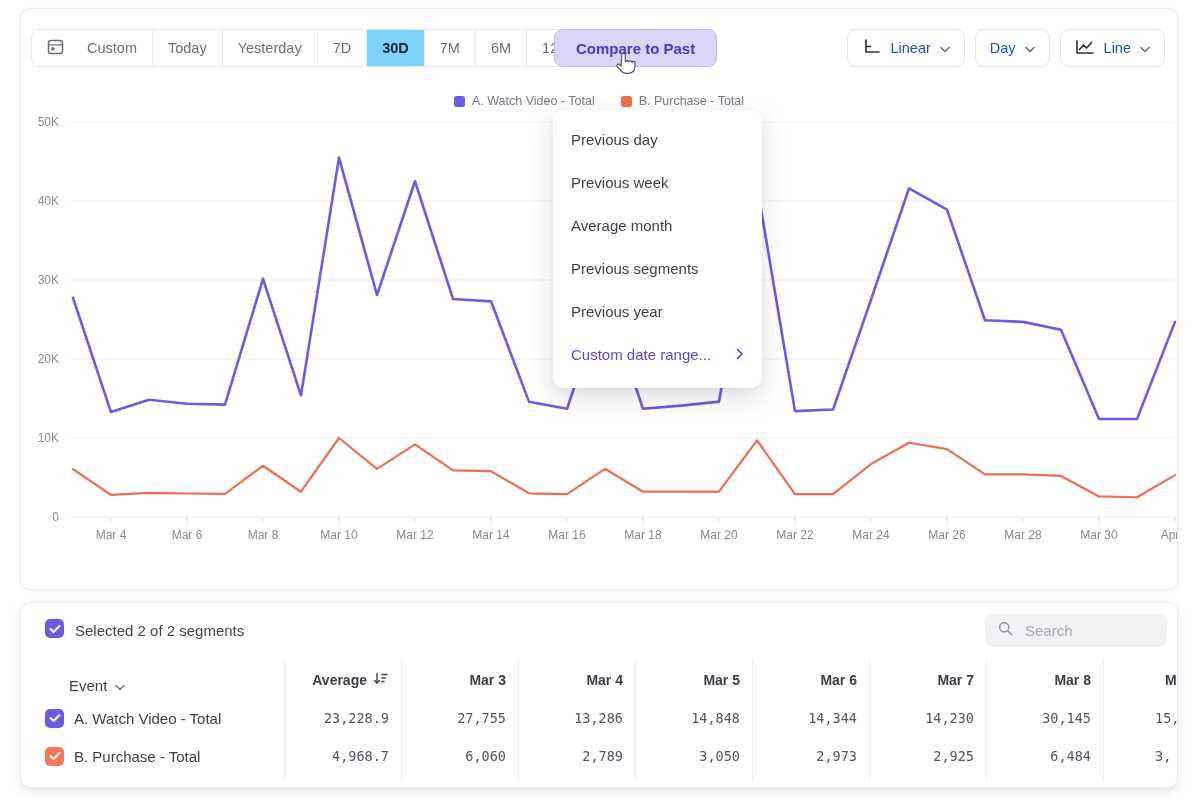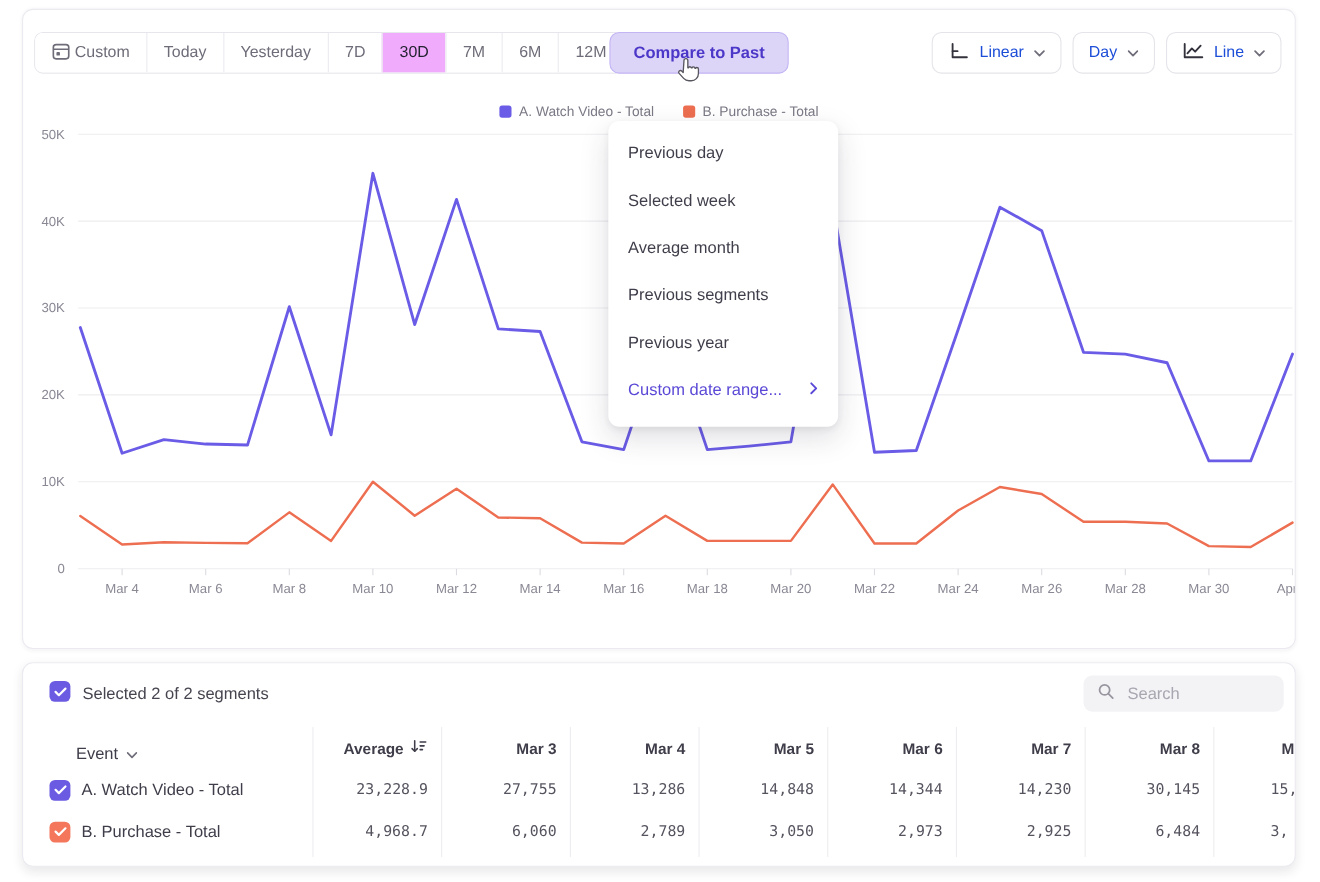--- a/index.html
+++ b/index.html
@@ -9,24 +9,24 @@
     background:#fff; font-family:"Liberation Sans",sans-serif;
     -webkit-font-smoothing:antialiased;
   }
   .card { position:absolute; background:#fff; border:1px solid #eceaf0; border-radius:10px; }
   .chart-card { left:20px; top:8px; width:1158px; height:582px; box-shadow:0 1px 4px rgba(30,25,50,.05); }
   .table-card { left:20px; top:602px; width:1158px; height:186px; overflow:hidden; box-shadow:0 4px 10px rgba(30,25,50,.10); }
 
   
   .range-group { position:absolute; left:10px; top:20px; height:38px; display:inline-flex; align-items:stretch;
     border:1px solid #e7e6ec; border-radius:8px; overflow:hidden; background:#fff; }
-  .range-cell { display:flex; align-items:center; gap:4px; padding:0 15px; font-size:14.5px; color:#6e6c78;
+  .range-cell { display:flex; align-items:center; gap:23px; padding:0 15px; font-size:14.5px; color:#6e6c78;
     border-left:1px solid #eceaf0; cursor:pointer; white-space:nowrap; background:#fff; }
   .range-cell:first-child { border-left:none; }
-  .range-cell.active { background:#f0abfc; color:#232230; font-weight:400;justify-content:flex-end; }
+  .range-cell.active { background:#7dd3fc; color:#232230; font-weight:700;justify-content:flex-end; }
 
   .compare-btn { position:absolute; left:533px; top:20px; height:38px; padding:0 21px; border-radius:9px;
     background:#ddd5f8; border:1.5px solid #c3b4f4; color:#4c38c8; font-weight:600; font-size:15px;
     display:flex; align-items:center; cursor:pointer; font-family:inherit; }
 
   .right-controls { position:absolute; right:12px; top:20px; display:flex; gap:10px; }
   .ctrl-btn { height:38px; display:flex; align-items:center; gap:9px; padding:0 14px; border:1px solid #e5e4ea;
     border-radius:9px; background:#fff; font-size:14.5px; font-weight:500; color:#1d4ed8; cursor:pointer; font-family:inherit; }
 
   
@@ -298,21 +298,21 @@
         <div class="separator" style="left: 965px;"></div>
         <div class="separator" style="left: 1082px;"></div>
       </div>
   </div>
 
   <div class="menu" id="compare-menu">
       <div class="menu-item">
         <span>Previous day</span>
       </div>
       <div class="menu-item">
-        <span>Selected week</span>
+        <span>Previous week</span>
       </div>
       <div class="menu-item">
         <span>Average month</span>
       </div>
       <div class="menu-item">
         <span>Previous segments</span>
       </div>
       <div class="menu-item">
         <span>Previous year</span>
       </div>

